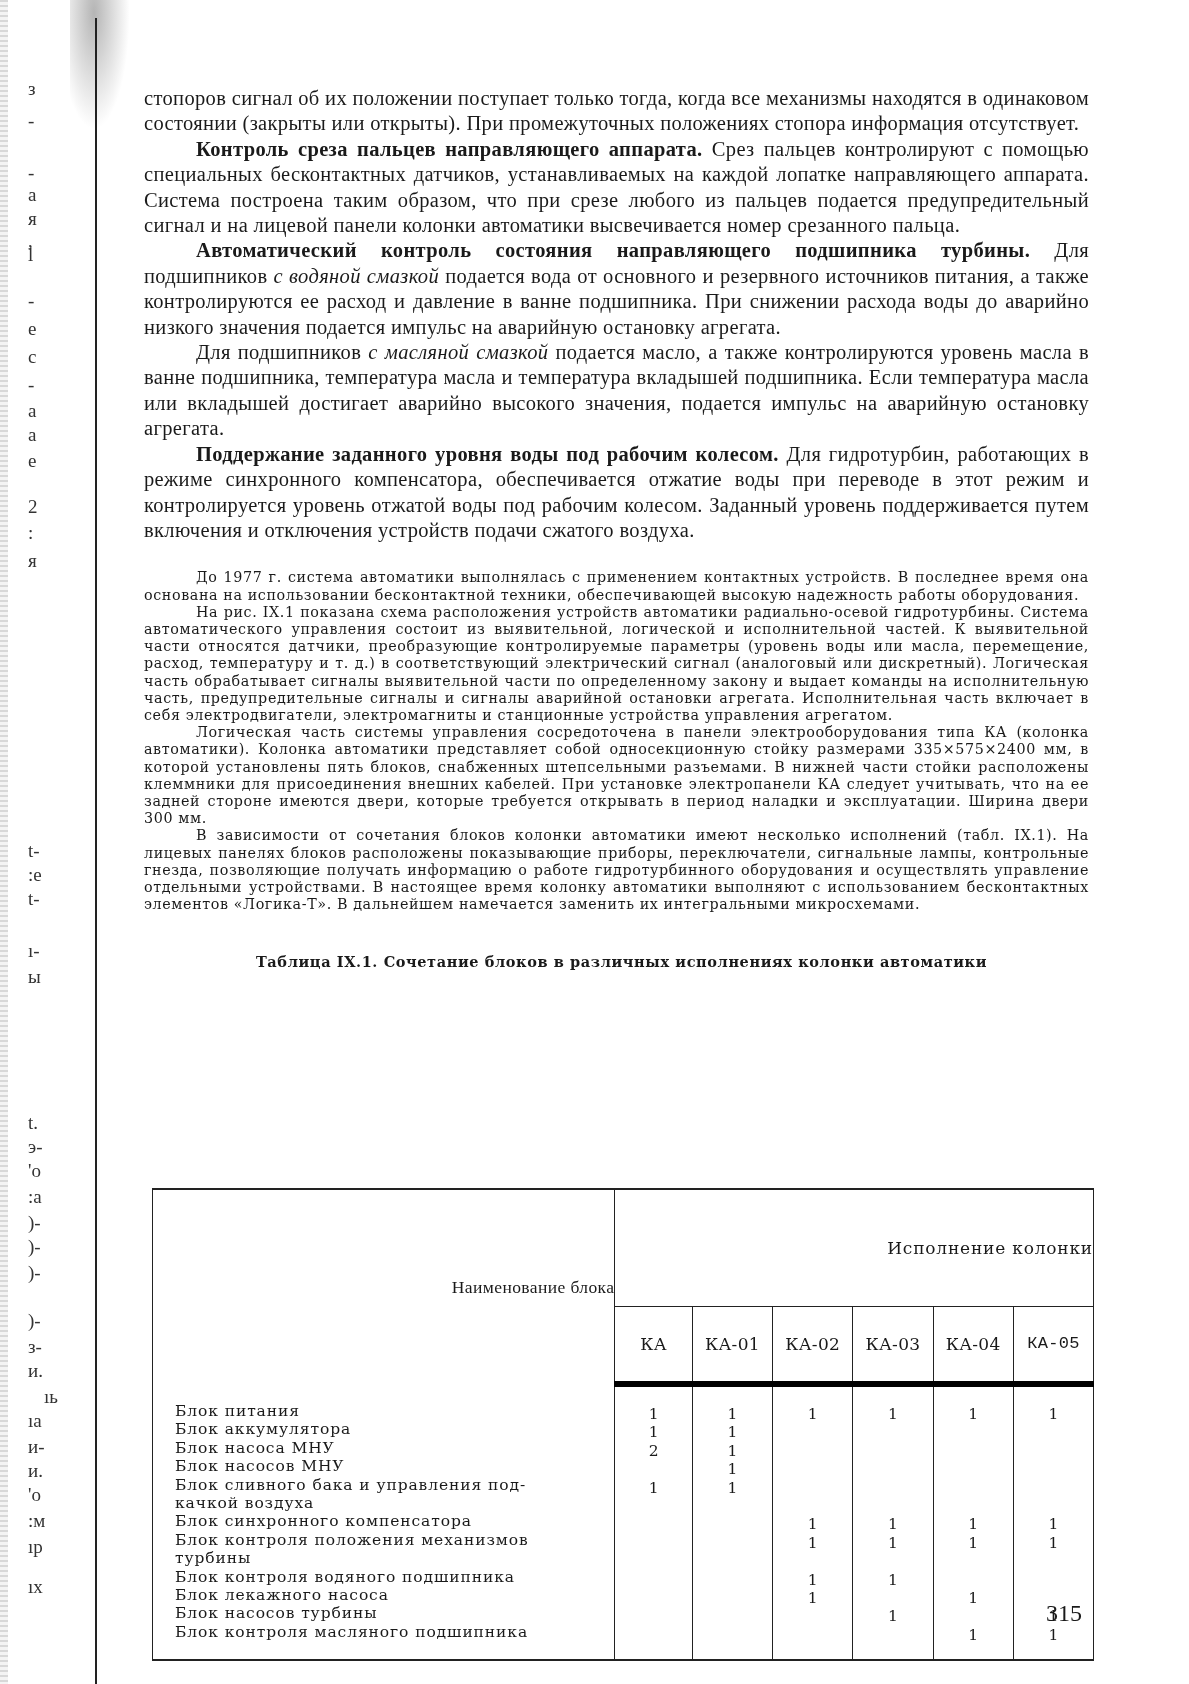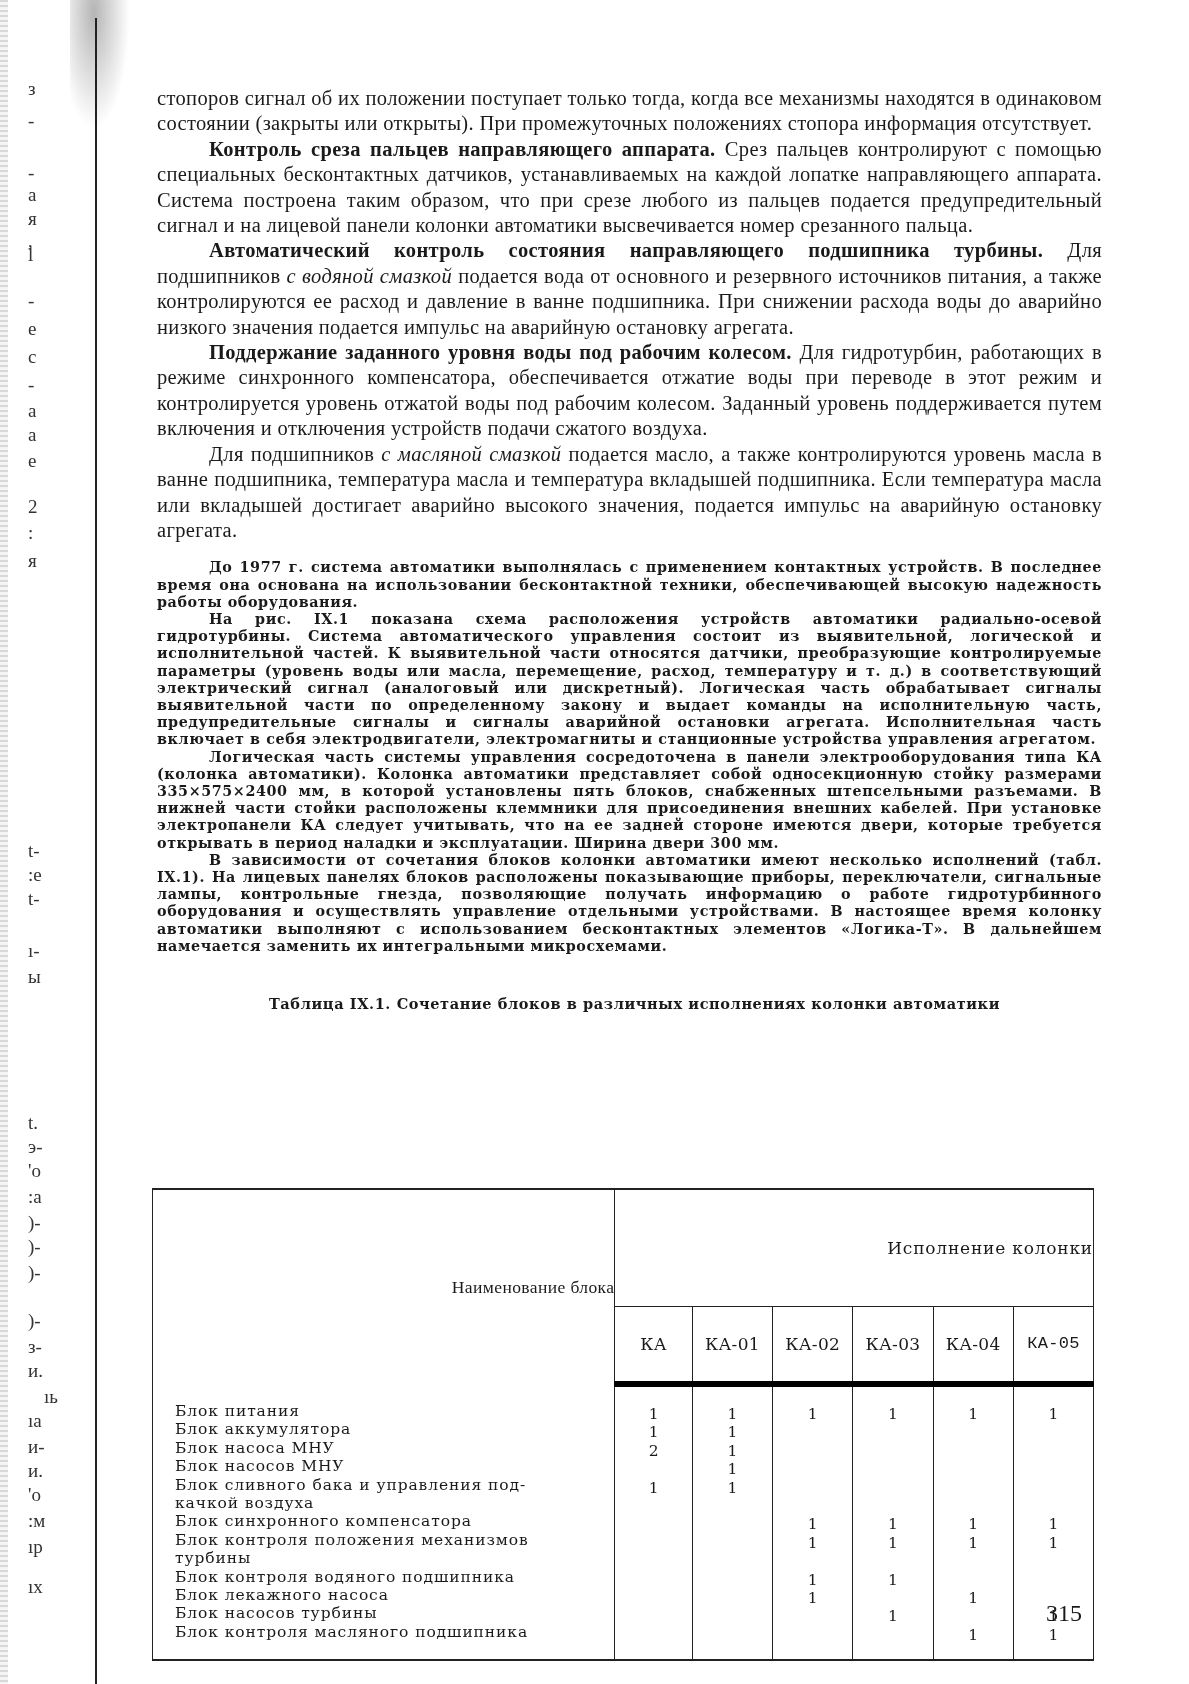--- a/index.html
+++ b/index.html
@@ -18,30 +18,30 @@
   }
   .gutter-line {
     position: absolute; left: 95px; top: 18px; width: 2px; height: 1666px;
     background: #222;
   }
   .margin-fragments { position: absolute; left: 28px; top: 0; width: 40px; }
   .margin-fragments span {
     position: absolute; left: 0; font-size: 19px; color: #333; white-space: nowrap;
   }
   .page {
-    position: absolute; left: 157px; top: 86px; width: 945px;
+    position: absolute; left: 144px; top: 86px; width: 945px;
   }
   .big p, .big .para {
     margin: 0; font-size: 20.5px; line-height: 25.4px; text-align: justify;
     letter-spacing: 0.35px;
   }
   .indent { text-indent: 52px !important; }
   .head { font-weight: bold; }
   .em { font-style: italic; }
-  .small { margin-top: 16px; font-weight: bold; }
+  .small { margin-top: 26px; }
   .small p {
     margin: 0; font-size: 15.6px; line-height: 17.2px; text-align: justify;
     letter-spacing: 0.6px; font-family: "DejaVu Serif", serif; font-size: 14.3px;
   }
   .small p.indent { text-indent: 52px; }
   .tcaption {
     margin-top: 40px; text-align: center; font-weight: bold; font-size: 14.5px;
     letter-spacing: 0.6px; font-family: "DejaVu Serif", serif; padding-left: 10px;
   }
   table.blocks {
@@ -116,22 +116,22 @@
     <span style="top: 1510px;">:м</span>
     <span style="top: 1536px;">ıр</span>
     <span style="top: 1576px;">ıх</span>
   </div>
 
 <div class="page">
   <div class="big">
     <p>стопоров сигнал об их положении поступает только тогда, когда все механизмы находятся в одинаковом состоянии (закрыты или открыты). При промежуточных положениях стопора информация отсутствует.</p>
     <p class="indent"><span class="head">Контроль среза пальцев направляющего аппарата.</span><span> Срез пальцев контролируют с помощью специальных бесконтактных датчиков, устанавливаемых на каждой лопатке направляющего аппарата. Система построена таким образом, что при срезе любого из пальцев подается предупредительный сигнал и на лицевой панели колонки автоматики высвечивается номер срезанного пальца.</span></p>
     <p class="indent"><span class="head">Автоматический контроль состояния направляющего подшипника турбины.</span><span> Для подшипников </span><span class="em">с водяной смазкой</span><span> подается вода от основного и резервного источников питания, а также контролируются ее расход и давление в ванне подшипника. При снижении расхода воды до аварийно низкого значения подается импульс на аварийную остановку агрегата.</span></p>
+    <p class="indent"><span>Для подшипников </span><span class="em">с масляной смазкой</span><span> подается масло, а также контролируются уровень масла в ванне подшипника, температура масла и температура вкладышей подшипника. Если температура масла или вкладышей достигает аварийно высокого значения, подается импульс на аварийную остановку агрегата.</span></p>
     <p class="indent"><span class="head">Поддержание заданного уровня воды под рабочим колесом.</span><span> Для гидротурбин, работающих в режиме синхронного компенсатора, обеспечивается отжатие воды при переводе в этот режим и контролируется уровень отжатой воды под рабочим колесом. Заданный уровень поддерживается путем включения и отключения устройств подачи сжатого воздуха.</span></p>
-    <p class="indent"><span>Для подшипников </span><span class="em">с масляной смазкой</span><span> подается масло, а также контролируются уровень масла в ванне подшипника, температура масла и температура вкладышей подшипника. Если температура масла или вкладышей достигает аварийно высокого значения, подается импульс на аварийную остановку агрегата.</span></p>
   </div>
 
   <div class="small">
     <p class="indent">До 1977 г. система автоматики выполнялась с применением контактных устройств. В последнее время она основана на использовании бесконтактной техники, обеспечивающей высокую надежность работы оборудования.</p>
     <p class="indent">На рис. IX.1 показана схема расположения устройств автоматики радиально-осевой гидротурбины. Система автоматического управления состоит из выявительной, логической и исполнительной частей. К выявительной части относятся датчики, преобразующие контролируемые параметры (уровень воды или масла, перемещение, расход, температуру и т. д.) в соответствующий электрический сигнал (аналоговый или дискретный). Логическая часть обрабатывает сигналы выявительной части по определенному закону и выдает команды на исполнительную часть, предупредительные сигналы и сигналы аварийной остановки агрегата. Исполнительная часть включает в себя электродвигатели, электромагниты и станционные устройства управления агрегатом.</p>
     <p class="indent">Логическая часть системы управления сосредоточена в панели электрооборудования типа КА (колонка автоматики). Колонка автоматики представляет собой односекционную стойку размерами 335×575×2400 мм, в которой установлены пять блоков, снабженных штепсельными разъемами. В нижней части стойки расположены клеммники для присоединения внешних кабелей. При установке электропанели КА следует учитывать, что на ее задней стороне имеются двери, которые требуется открывать в период наладки и эксплуатации. Ширина двери 300 мм.</p>
     <p class="indent">В зависимости от сочетания блоков колонки автоматики имеют несколько исполнений (табл. IX.1). На лицевых панелях блоков расположены показывающие приборы, переключатели, сигнальные лампы, контрольные гнезда, позволяющие получать информацию о работе гидротурбинного оборудования и осуществлять управление отдельными устройствами. В настоящее время колонку автоматики выполняют с использованием бесконтактных элементов «Логика-Т». В дальнейшем намечается заменить их интегральными микросхемами.</p>
   </div>
 
   <div class="tcaption">Таблица IX.1. Сочетание блоков в различных исполнениях колонки автоматики</div>

